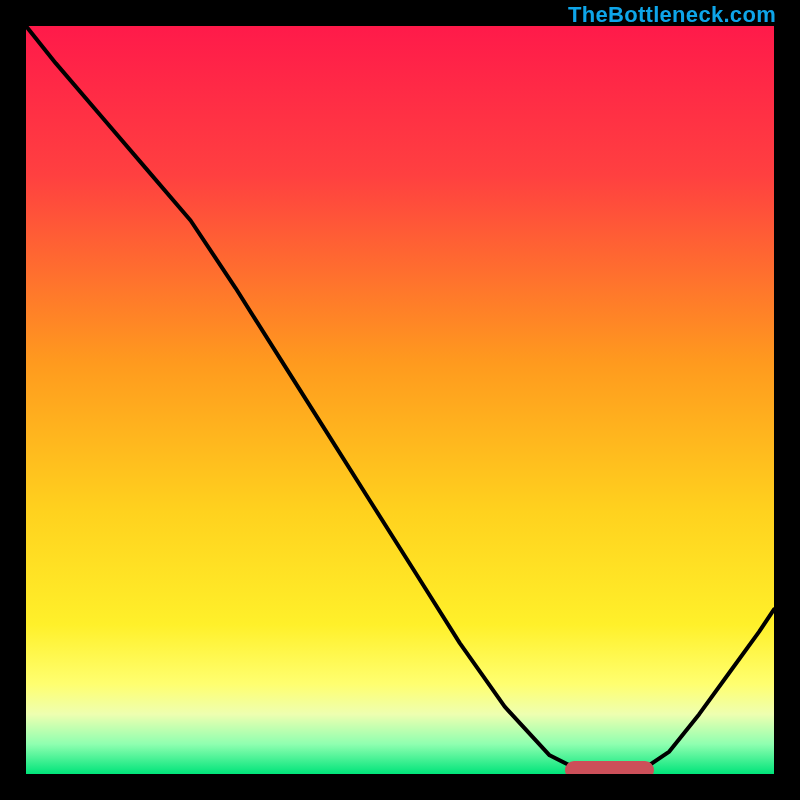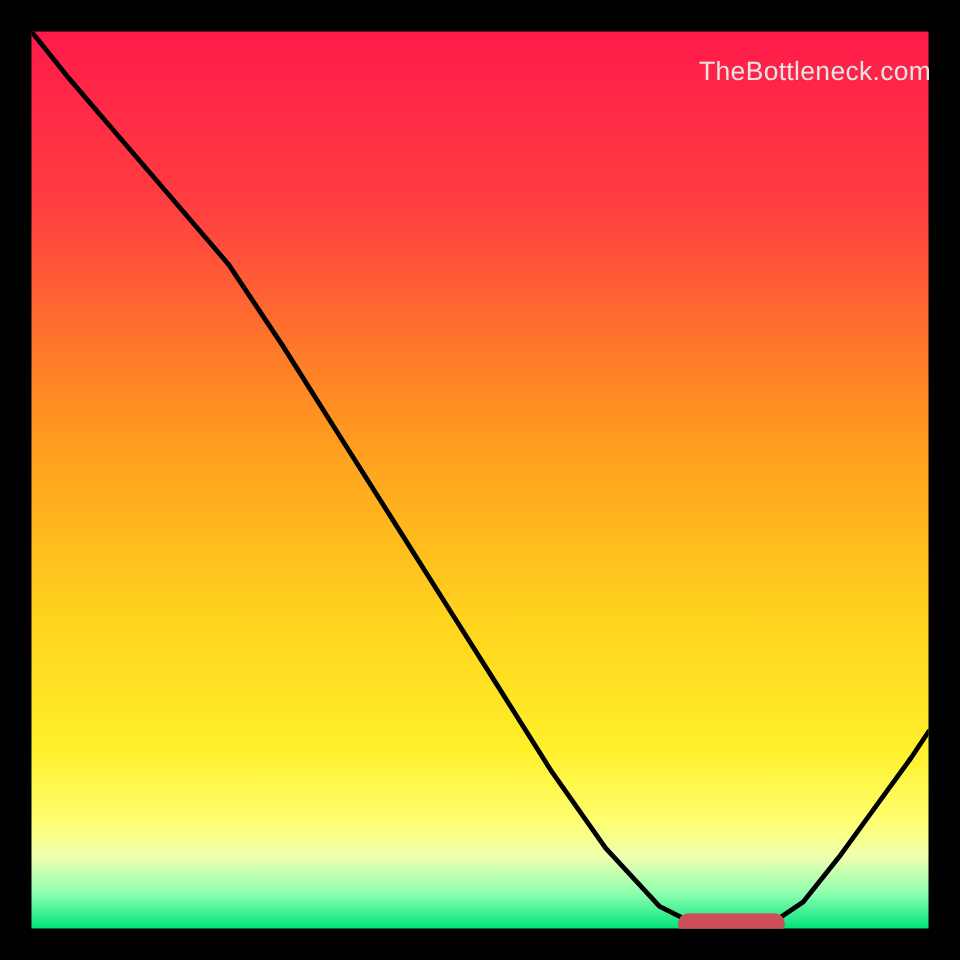--- a/index.html
+++ b/index.html
@@ -29,24 +29,23 @@
   .gradient {
     position: absolute;
     inset: 0;
   }
   .watermark {
     position: absolute;
     top: 2px;
     right: 24px;
     font-family: Arial, Helvetica, sans-serif;
     font-size: 22px;
-    font-weight: 400;
-    color: #e5e5e5;
+    font-weight: 700;
+    color: #0ea5e9;
     letter-spacing: 0.3px;
-    margin-top: 45px;
   }
   .curve {
     position: absolute;
     inset: 0;
   }
   .marker {
     position: absolute;
     background: #cc4f59;
     border-radius: 9px;
     height: 18px;

